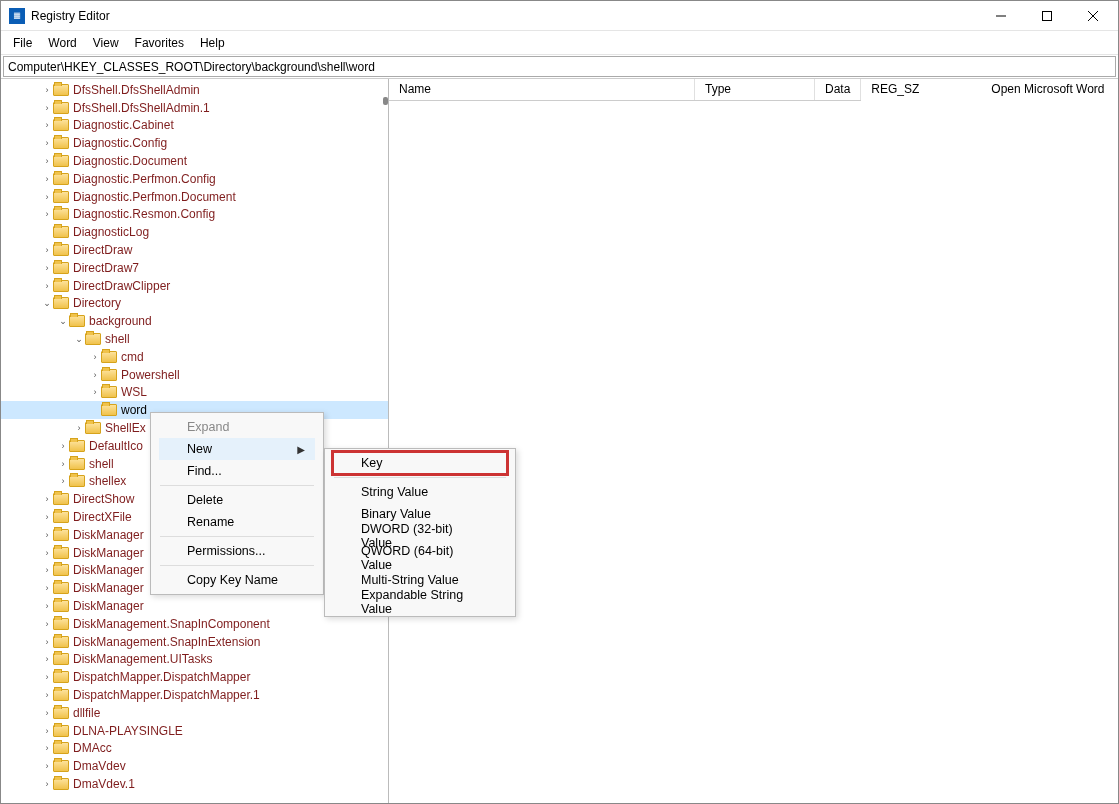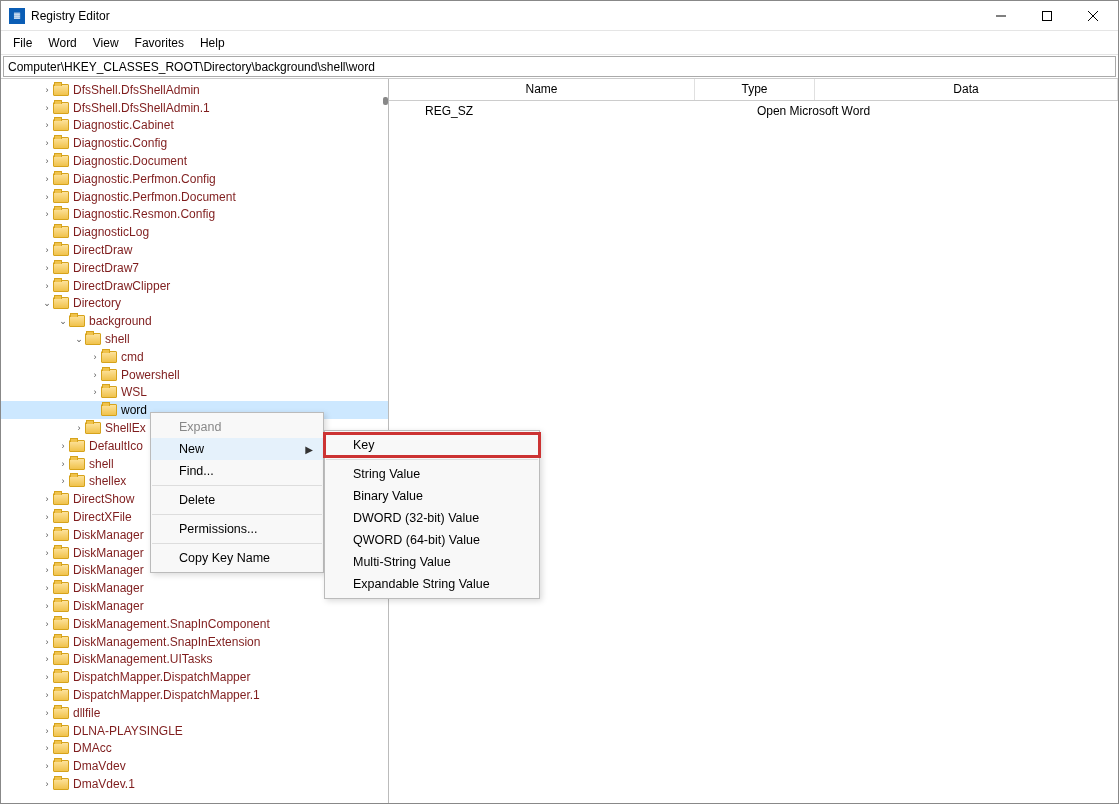--- a/index.html
+++ b/index.html
@@ -17,21 +17,21 @@
   
   .menubar { height: 24px; display:flex; align-items:center; padding: 0 4px; border-bottom: 1px solid #e5e5e5; font-size: 12px; text-align: right; }
   .menubar .mitem { padding: 2px 8px; cursor:default; }
 
   
   .addrbar { height: 21px; border: 1px solid #aaa; margin: 1px 2px; display:flex; align-items:center; padding: 0 4px; font-size: 12px; color:#000; background:#fff; }
 
   
   .main { flex:1; display:flex; min-height:0; border-top: 1px solid #ccc; }
   .tree-pane { width: 388px; border-right: 1px solid #bbb; overflow:auto; position:relative; padding: 2px 0 0 0; }
-  .list-pane { flex:1; display:flex; flex-direction:column; overflow:hidden;text-align:center; }
+  .list-pane { flex:1; display:flex; flex-direction:row; overflow:hidden; }
 
   
   .splitter-handle { position:absolute; right:0; top:18px; width:5px; height:8px; background:#888; border-radius:2px; }
 
   
   .tree-row { display:flex; align-items:center; height:17.8px; font-size:12px; white-space:nowrap; padding-right:12px; }
   .toggle { width:12px; text-align:center; color:#555; font-size:9px; margin-right:0px; user-select:none; }
   .folder-icon { width:16px; height:12px; background: linear-gradient(#fde29b,#f0c24b); border: 1px solid #d6a31c; border-radius:1px; margin-right:4px; position:relative; }
   .folder-icon::before { content:""; position:absolute; top:-3px; left:0; width:6px; height:3px; background:#f0c24b; border:1px solid #d6a31c; border-bottom:none; }
   .tree-row .label { color:#7f1d1d; }
@@ -51,21 +51,21 @@
   .lh.data { flex:1; }
 
   .list-row { display:flex; height:20px; font-size:12px; align-items:center; }
   .lc { padding: 0 10px; }
   .lc.name { width:306px; display:flex; align-items:center; }
   .lc.type { width:120px; }
   .lc.data { flex:1; }
   .val-icon { width:14px; height:14px; border:1px solid #c77; background:#fff; display:inline-flex; align-items:center; justify-content:center; color:#c33; font-size:7px; font-weight:bold; margin-right:4px; }
 
   
-  .cmenu { position:absolute; background:#f8f8f8; border:1px solid #bbb; box-shadow: 2px 2px 6px rgba(0,0,0,0.15); font-size:12.5px; padding: 3px 0; z-index: 100; }
+  .cmenu { position:absolute; background:#f8f8f8; border:1px solid #bbb; box-shadow: 2px 2px 6px rgba(0,0,0,0.15); font-size:12.5px; padding: 3px 8px; z-index: 100; }
   .cmenu .row { height:22px; display:flex; align-items:center; padding: 0 28px 0 28px; cursor:default; position:relative; }
   .cmenu .row.disabled { color:#888; }
   .cmenu .row:not(.disabled):hover, .cmenu .row.hover { background:#e5f1fb; }
   .cmenu .sep { height:1px; background:#ddd; margin: 3px 1px; }
   .cmenu .arrow { position:absolute; right:10px; font-size:10px; color:#333; }
   .submenu .row.key { outline: 3px solid #cc3333; outline-offset:-1px; }
 
   
   .tree-pane::-webkit-scrollbar { width:16px; height:16px; }
   .tree-pane::-webkit-scrollbar-thumb { background:#c2c2c2; }
@@ -341,31 +341,34 @@
       <span>New</span>
         <span class="arrow">▶</span>
     </div>
     <div class="row">
         <span>Find...</span>
       </div>
     <div class="sep"></div>
     <div class="row">
         <span>Delete</span>
       </div>
+    <div class="row">
+        <span>Rename</span>
+      </div>
     <div class="sep"></div>
     <div class="row">
         <span>Permissions...</span>
       </div>
     <div class="sep"></div>
     <div class="row">
         <span>Copy Key Name</span>
       </div>
   </div>
 
-  <div class="cmenu submenu" style="left:324px; top:430px; width:216px;">
+  <div class="cmenu submenu" style="left:324px; top:448px; width:192px;">
     <div class="row key">
         <span>Key</span>
       </div>
     <div class="sep"></div>
     <div class="row">
         <span>String Value</span>
       </div>
     <div class="row">
         <span>Binary Value</span>
       </div>

